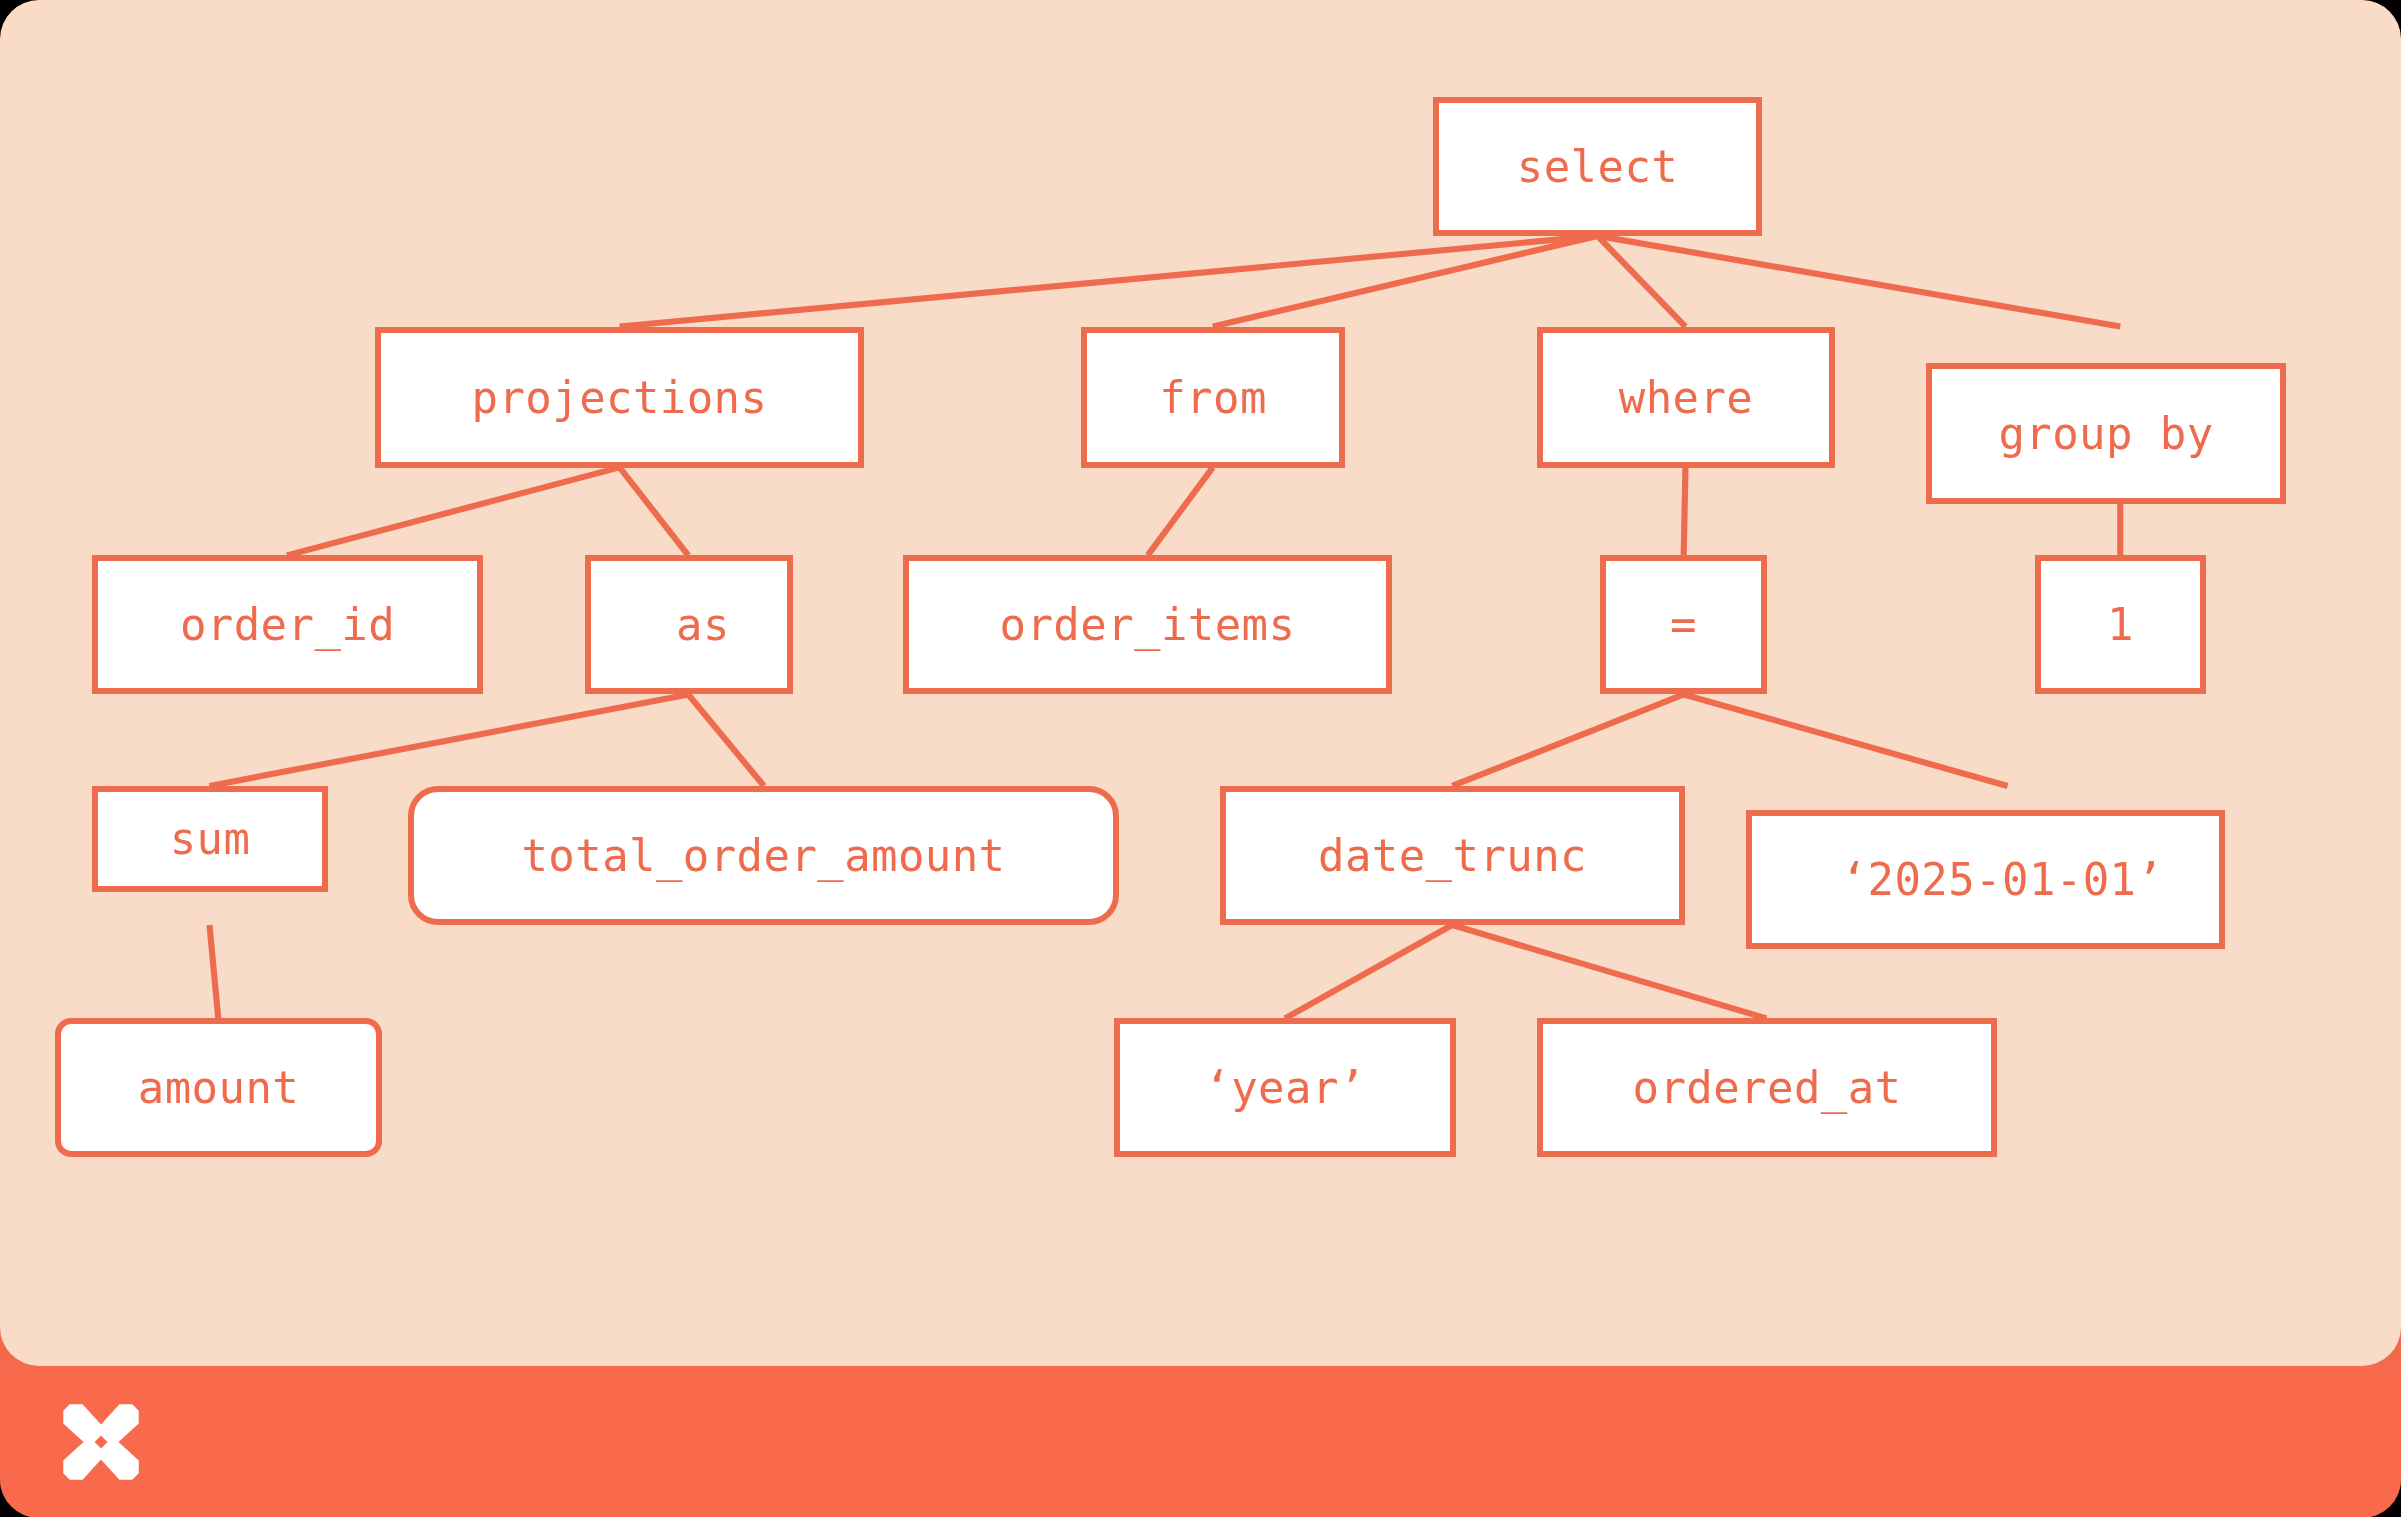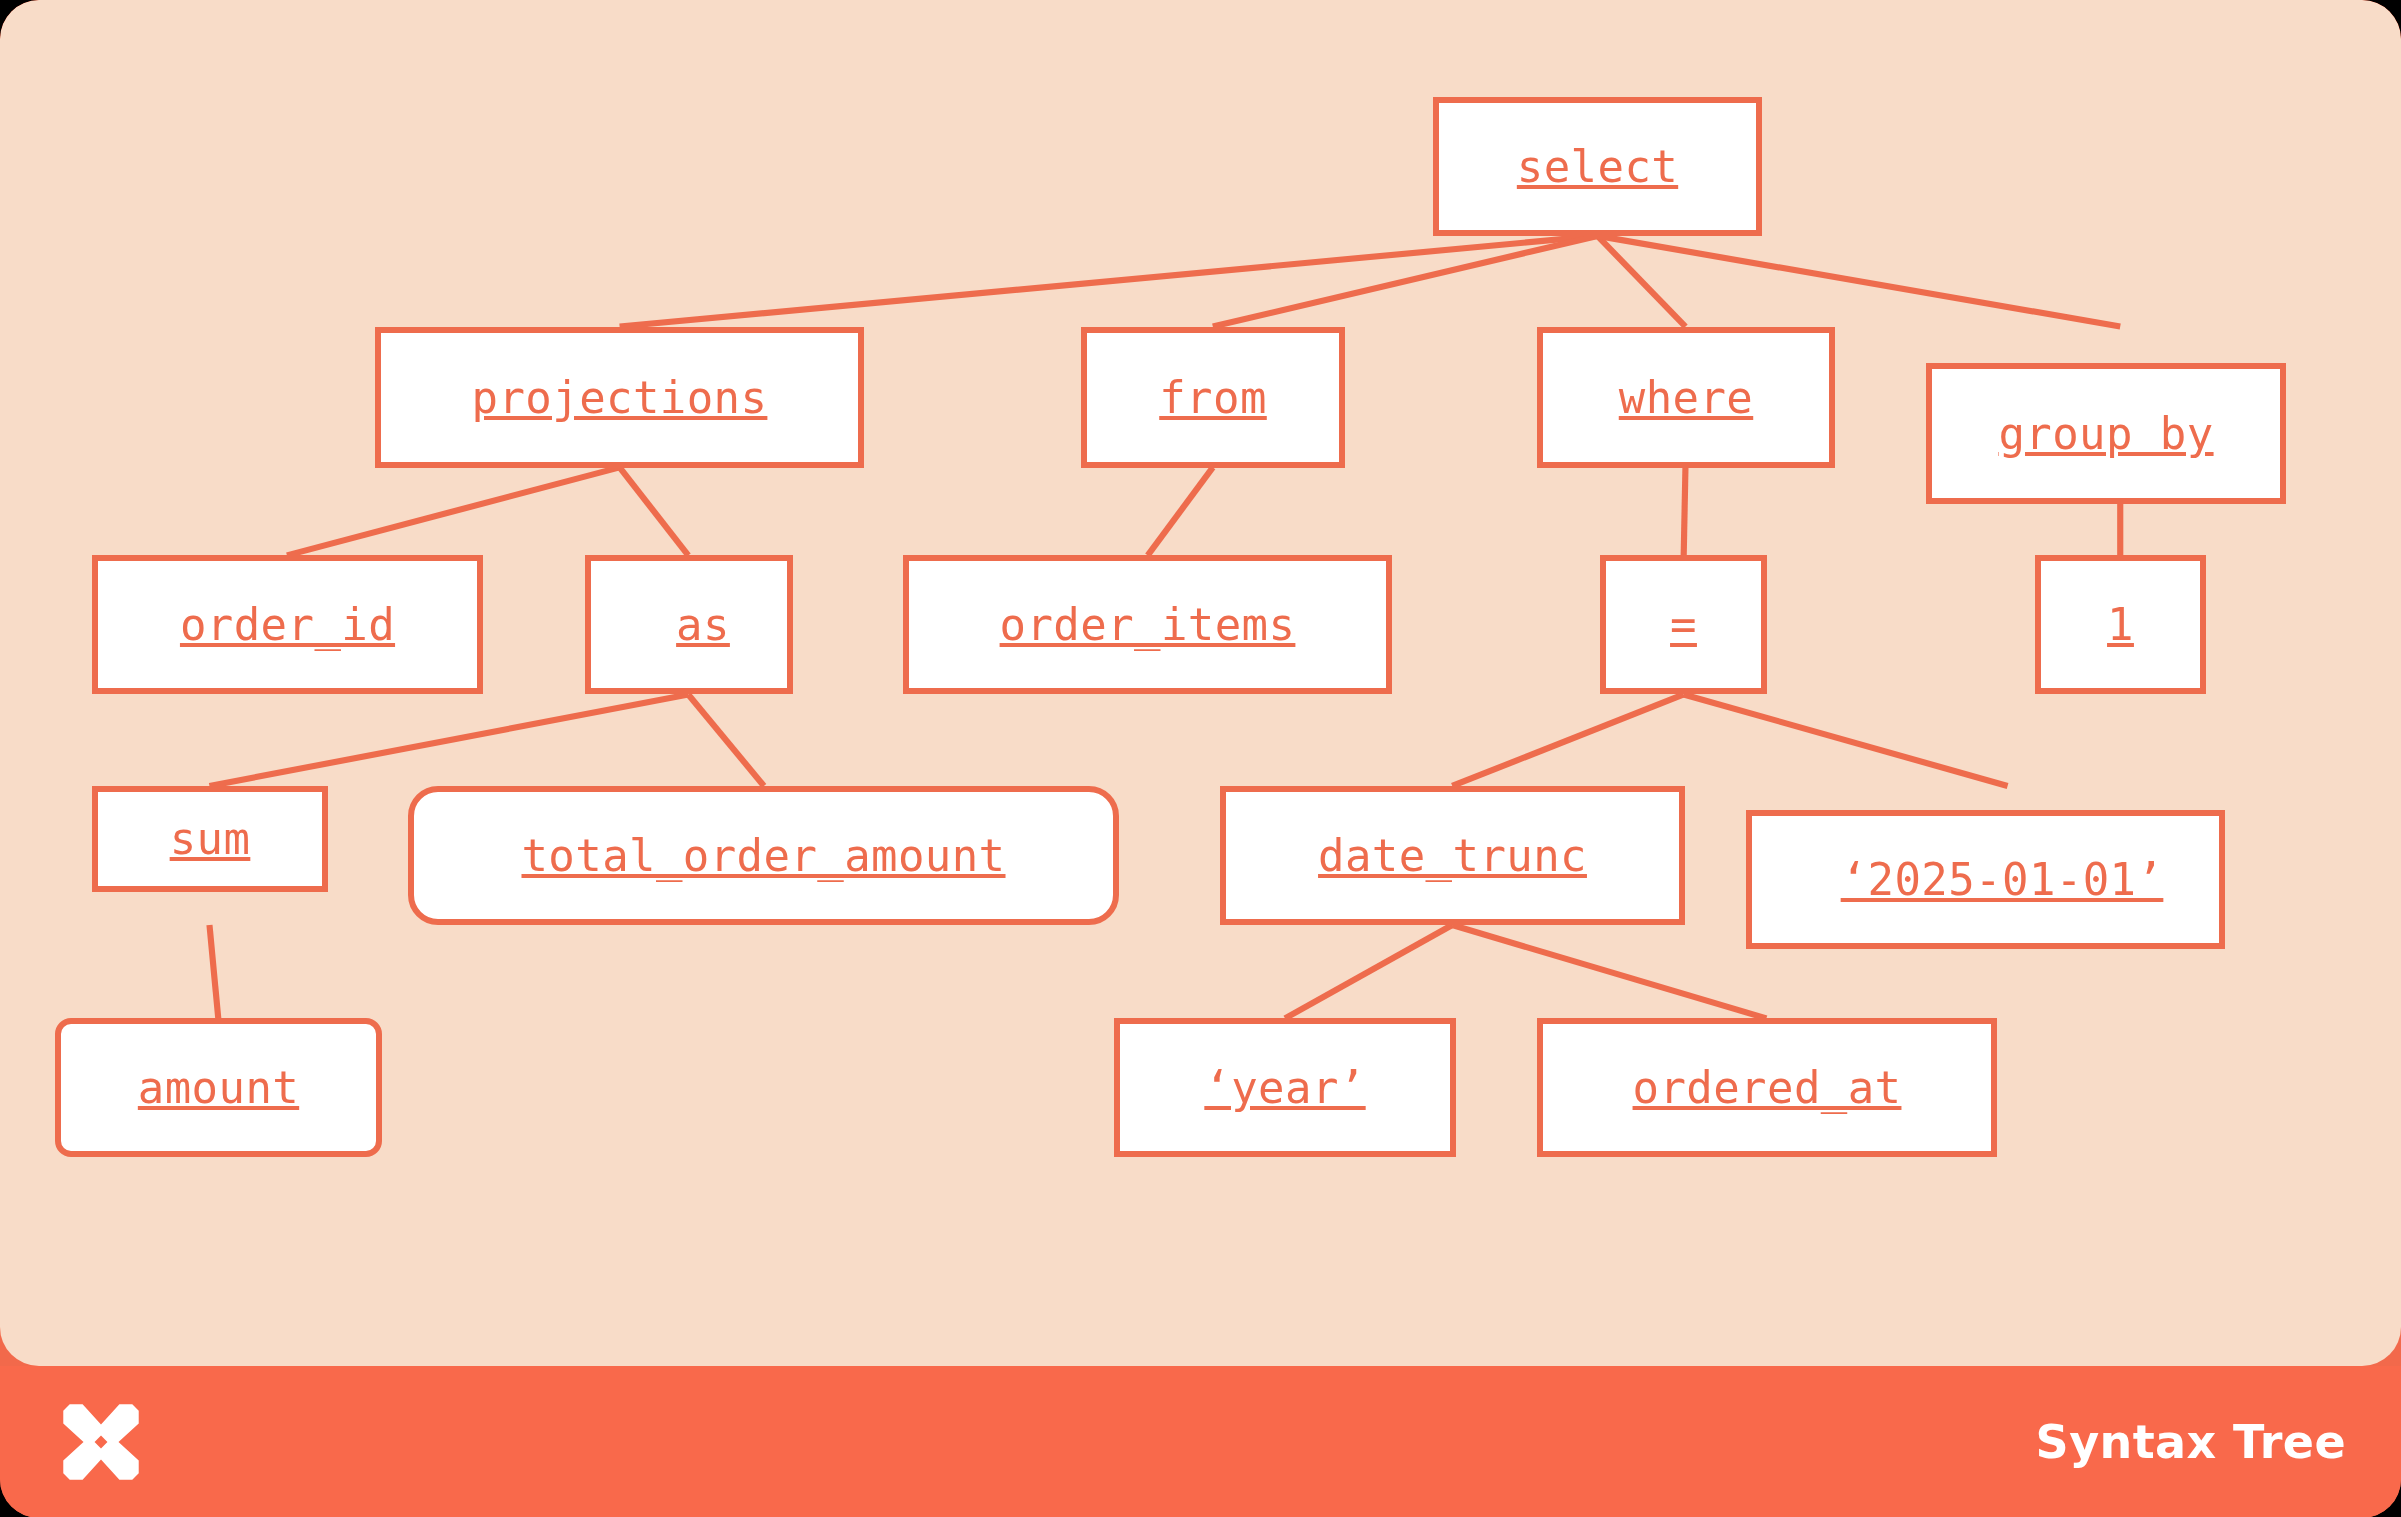--- a/index.html
+++ b/index.html
@@ -48,21 +48,20 @@
     border: 6.2px solid #EE6C4D;
     color: #EE6C4D;
     display: flex;
     align-items: center;
     justify-content: center;
     font-family: "DejaVu Sans Mono", "Liberation Mono", monospace;
     font-size: 44px;
     line-height: 1;
     letter-spacing: 0.4px;
     white-space: nowrap;
-    text-decoration: underline;
   }
 
   #footer {
     position: absolute;
     left: 0;
     top: 1366px;
     width: 2401px;
     height: 151px;
     background: #F9694B;
     display: flex;
@@ -155,17 +154,16 @@
         L 9 30
         L 9 16
         Z
         M 50 43
         L 43 50
         L 50 57
         L 57 50
         Z
       " fill-rule="evenodd"></path>
     </svg>
-    <div id="footer-title">Syntax Tree</div>
   </div>
 
 </div>
 
 
 </body></html>

